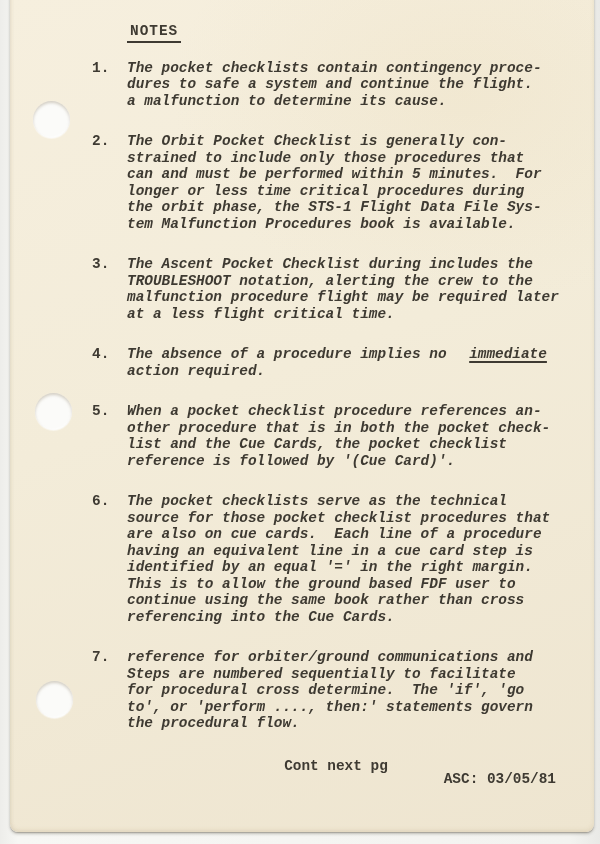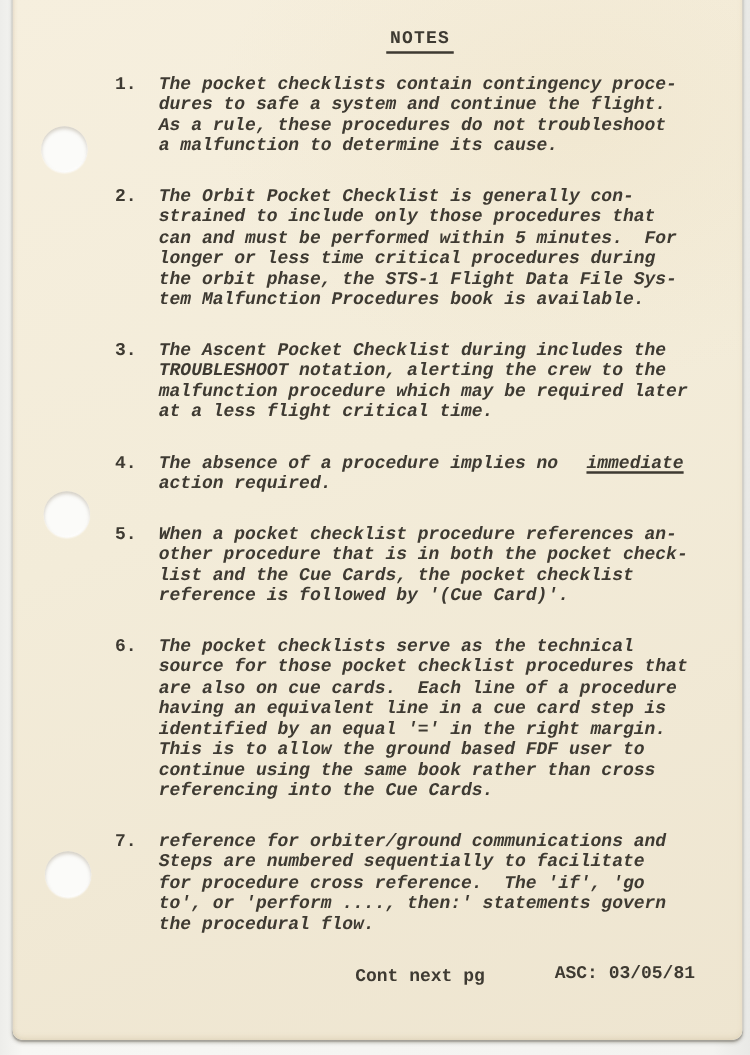--- a/index.html
+++ b/index.html
@@ -36,21 +36,21 @@
   .hole-3 { left: 26px; top: 687px; }
   .doc {
     position: absolute; inset: 0;
     color: #3e3a32;
     font-weight: bold;
     font-size: 14.4px;
     line-height: 16.5px;
   }
   .title-row {
     margin: 29px 49px 17px 117px;
-    text-align: center;
+    text-align: left;
     text-decoration: underline;
   }
   .doc-title {
     display: inline-block;
     padding: 0 3px 1px 3px;
     border-bottom: 2px solid #3e3a32;
     letter-spacing: 1px;
   }
   .note {
     display: flex;
@@ -83,45 +83,45 @@
   <div class="hole hole-3"></div>
 
   <div class="doc">
     <div class="title-row">
       <span class="doc-title">NOTES</span>
     </div>
 
     <div id="notes-list">
         <div class="note">
           <div class="note-num">1.</div>
-          <div class="note-lines"><div class="note-line">The pocket checklists contain contingency proce-</div><div class="note-line">dures to safe a system and continue the flight.</div><div class="note-line">As a rule, these procedures do not troubleshoot</div><div class="note-line">a malfunction to determine its cause.</div></div>
+          <div class="note-lines"><div class="note-line">The pocket checklists contain contingency proce-</div><div class="note-line">dures to safe a system and continue the flight.</div><div class="note-line">a malfunction to determine its cause.</div></div>
         </div>
         <div class="note">
           <div class="note-num">2.</div>
           <div class="note-lines"><div class="note-line">The Orbit Pocket Checklist is generally con-</div><div class="note-line">strained to include only those procedures that</div><div class="note-line">can and must be performed within 5 minutes.  For</div><div class="note-line">longer or less time critical procedures during</div><div class="note-line">the orbit phase, the STS-1 Flight Data File Sys-</div><div class="note-line">tem Malfunction Procedures book is available.</div></div>
         </div>
         <div class="note">
           <div class="note-num">3.</div>
-          <div class="note-lines"><div class="note-line">The Ascent Pocket Checklist during includes the</div><div class="note-line">TROUBLESHOOT notation, alerting the crew to the</div><div class="note-line">malfunction procedure which may be required later</div><div class="note-line">at a less flight critical time.</div></div>
+          <div class="note-lines"><div class="note-line">The Ascent Pocket Checklist during includes the</div><div class="note-line">TROUBLESHOOT notation, alerting the crew to the</div><div class="note-line">malfunction procedure flight may be required later</div><div class="note-line">at a less flight critical time.</div></div>
         </div>
         <div class="note">
           <div class="note-num">4.</div>
           <div class="note-lines"><div class="note-line"><span>The absence of a procedure implies no </span><span class="u">immediate</span></div><div class="note-line">action required.</div></div>
         </div>
         <div class="note">
           <div class="note-num">5.</div>
           <div class="note-lines"><div class="note-line">When a pocket checklist procedure references an-</div><div class="note-line">other procedure that is in both the pocket check-</div><div class="note-line">list and the Cue Cards, the pocket checklist</div><div class="note-line">reference is followed by '(Cue Card)'.</div></div>
         </div>
         <div class="note">
           <div class="note-num">6.</div>
           <div class="note-lines"><div class="note-line">The pocket checklists serve as the technical</div><div class="note-line">source for those pocket checklist procedures that</div><div class="note-line">are also on cue cards.  Each line of a procedure</div><div class="note-line">having an equivalent line in a cue card step is</div><div class="note-line">identified by an equal '=' in the right margin.</div><div class="note-line">This is to allow the ground based FDF user to</div><div class="note-line">continue using the same book rather than cross</div><div class="note-line">referencing into the Cue Cards.</div></div>
         </div>
         <div class="note">
           <div class="note-num">7.</div>
-          <div class="note-lines"><div class="note-line">reference for orbiter/ground communications and</div><div class="note-line">Steps are numbered sequentially to facilitate</div><div class="note-line">for procedure cross reference.  The 'if', 'go</div><div class="note-line">to', or 'perform ...., then:' statements govern</div><div class="note-line">the procedural flow.</div></div>
+          <div class="note-lines"><div class="note-line">reference for orbiter/ground communications and</div><div class="note-line">Steps are numbered sequentially to facilitate</div><div class="note-line">for procedural cross determine.  The 'if', 'go</div><div class="note-line">to', or 'perform ...., then:' statements govern</div><div class="note-line">the procedural flow.</div></div>
         </div>
       </div>
 
     <div class="cont-row">
       <span>Cont next pg</span>
     </div>
 
     <div class="footer-stamp">ASC: 03/05/81</div>
   </div>
 </div>

